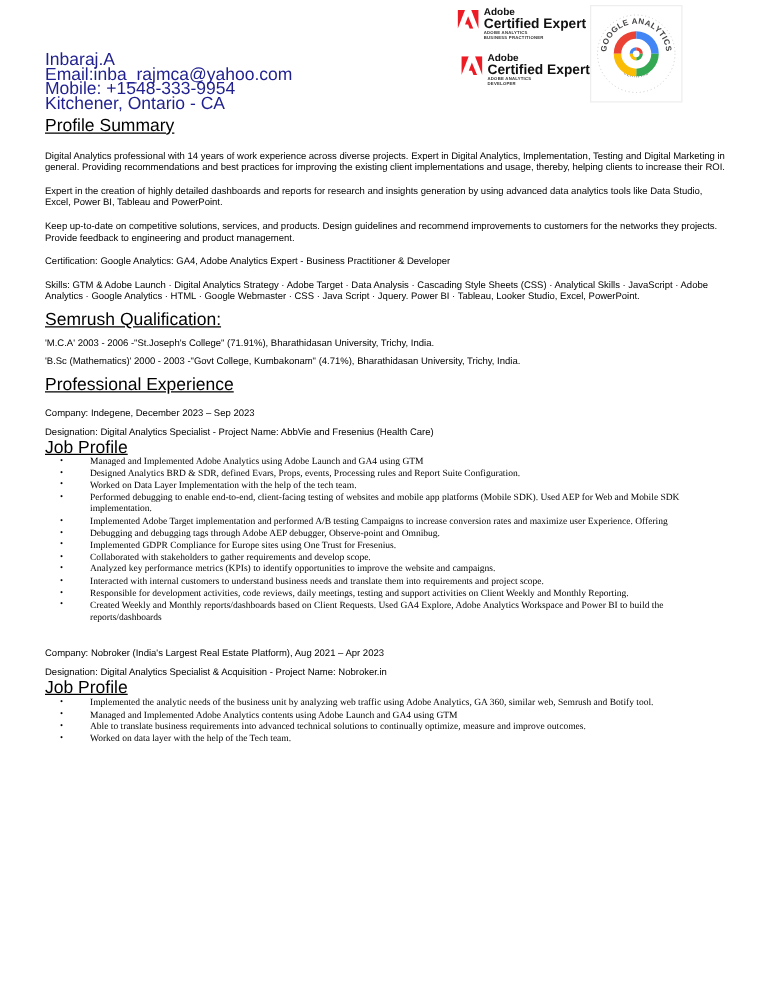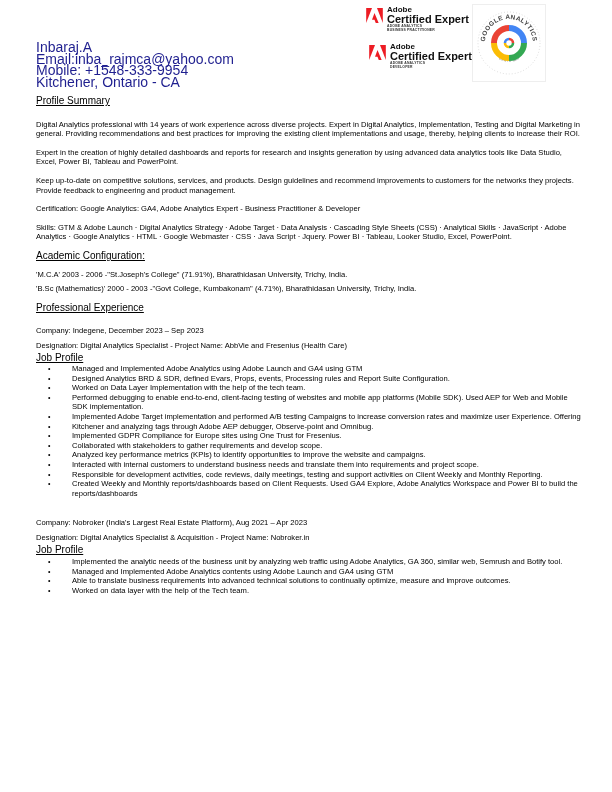--- a/index.html
+++ b/index.html
@@ -11,26 +11,26 @@
   .badges { position: absolute; left: 364px; top: 4px; width: 200px; height: 80px; }
   .adobe-badge { position: absolute; display: flex; align-items: flex-start; }
   .adobe-logo { width: 17px; height: 15px; margin-right: 4px; margin-top: 2px; }
   .adobe-text { display: flex; flex-direction: column; }
   .adobe-t1 { font-size: 8px; font-weight: bold; color: #111; line-height: 8.5px; }
   .adobe-t2 { font-size: 11px; font-weight: bold; color: #111; line-height: 9px; }
   .adobe-t3 { font-size: 3.4px; font-weight: bold; color: #333; line-height: 4px; letter-spacing: 0.2px; }
   .ga-badge { position: absolute; left: 108px; top: 0px; width: 72px; height: 76px;
               border: 1px solid #eeeeee; background: #fff; }
   .content { position: absolute; left: 36px; top: 96px; width: 545px; font-size: 7.6px; line-height: 9.6px; }
-  .section-title { text-decoration: underline; font-size: 10px; }
+  .section-title { text-decoration: underline; font-size: 14px; }
   p { margin: 0; }
   .gap-l { height: 14px; }
   .gap-m { height: 9px; }
   .gap-s { height: 5px; }
-  ul { margin: 0; padding: 0 0 0 36px; list-style: none; }
+  ul { margin: 0; padding: 0 0 0 36px; list-style: none; font-family: Liberation Serif, serif; }
   ul li { position: relative; line-height: 9.6px; }
   ul li::before { content: "\2022"; position: absolute; left: -24px; top: 0; font-size: 7px; }
 </style>
 </head>
 <body>
 
 <div class="page">
 
   <div class="contact">
     <div>Inbaraj.A</div>
@@ -100,21 +100,21 @@
     <div class="gap-m"></div>
     <p>Expert in the creation of highly detailed dashboards and reports for research and insights generation by using advanced data analytics tools like Data Studio, Excel, Power BI, Tableau and PowerPoint.</p>
     <div class="gap-m"></div>
     <p>Keep up-to-date on competitive solutions, services, and products. Design guidelines and recommend improvements to customers for the networks they projects. Provide feedback to engineering and product management.</p>
     <div class="gap-m"></div>
     <p>Certification: Google Analytics: GA4, Adobe Analytics Expert - Business Practitioner &amp; Developer</p>
     <div class="gap-m"></div>
     <p>Skills: GTM &amp; Adobe Launch · Digital Analytics Strategy · Adobe Target · Data Analysis · Cascading Style Sheets (CSS) · Analytical Skills · JavaScript · Adobe Analytics · Google Analytics · HTML · Google Webmaster · CSS · Java Script · Jquery. Power BI · Tableau, Looker Studio, Excel, PowerPoint.</p>
     <div class="gap-m"></div>
 
-    <div class="section-title">Academic Configuration:</div>
+    <div class="section-title">Semrush Qualification:</div>
     <div class="gap-m"></div>
     <p>'M.C.A' 2003 - 2006 -"St.Joseph's College" (71.91%), Bharathidasan University, Trichy, India.</p>
     <div class="gap-s"></div>
     <p>'B.Sc (Mathematics)' 2000 - 2003 -"Govt College, Kumbakonam" (4.71%), Bharathidasan University, Trichy, India.</p>
     <div class="gap-m"></div>
 
     <div class="section-title">Professional Experience</div>
     <div class="gap-l"></div>
 
     <p>Company: Indegene, December 2023 – Sep 2023</p>
@@ -122,21 +122,21 @@
     <p>Designation:  Digital Analytics Specialist - Project Name: AbbVie and Fresenius (Health Care)</p>
     <div style="height:2px"></div>
     <div class="section-title">Job Profile</div>
     <div style="height:2px"></div>
     <ul>
       <li>Managed and Implemented Adobe Analytics using Adobe Launch and GA4 using GTM</li>
       <li>Designed Analytics BRD &amp; SDR, defined Evars, Props, events, Processing rules and Report Suite Configuration.</li>
       <li>Worked on Data Layer Implementation with the help of the tech team.</li>
       <li>Performed debugging to enable end-to-end, client-facing testing of websites and mobile app platforms (Mobile SDK). Used AEP for Web and Mobile SDK implementation.</li>
       <li>Implemented Adobe Target implementation and performed A/B testing Campaigns to increase conversion rates and maximize user Experience. Offering</li>
-      <li>Kitchener and analyzing tags through Adobe AEP debugger, Observe-point and Omnibug.</li>
+      <li>Debugging and debugging tags through Adobe AEP debugger, Observe-point and Omnibug.</li>
       <li>Implemented GDPR Compliance for Europe sites using One Trust for Fresenius.</li>
       <li>Collaborated with stakeholders to gather requirements and develop scope.</li>
       <li>Analyzed key performance metrics (KPIs) to identify opportunities to improve the website and campaigns.</li>
       <li>Interacted with internal customers to understand business needs and translate them into requirements and project scope.</li>
       <li>Responsible for development activities, code reviews, daily meetings, testing and support activities on Client Weekly and Monthly Reporting.</li>
       <li>Created Weekly and Monthly reports/dashboards based on Client Requests. Used GA4 Explore, Adobe Analytics Workspace and Power BI to build the reports/dashboards</li>
     </ul>
     <div style="height:20px"></div>
 
     <p>Company: Nobroker (India's Largest Real Estate Platform), Aug 2021 – Apr 2023</p>

